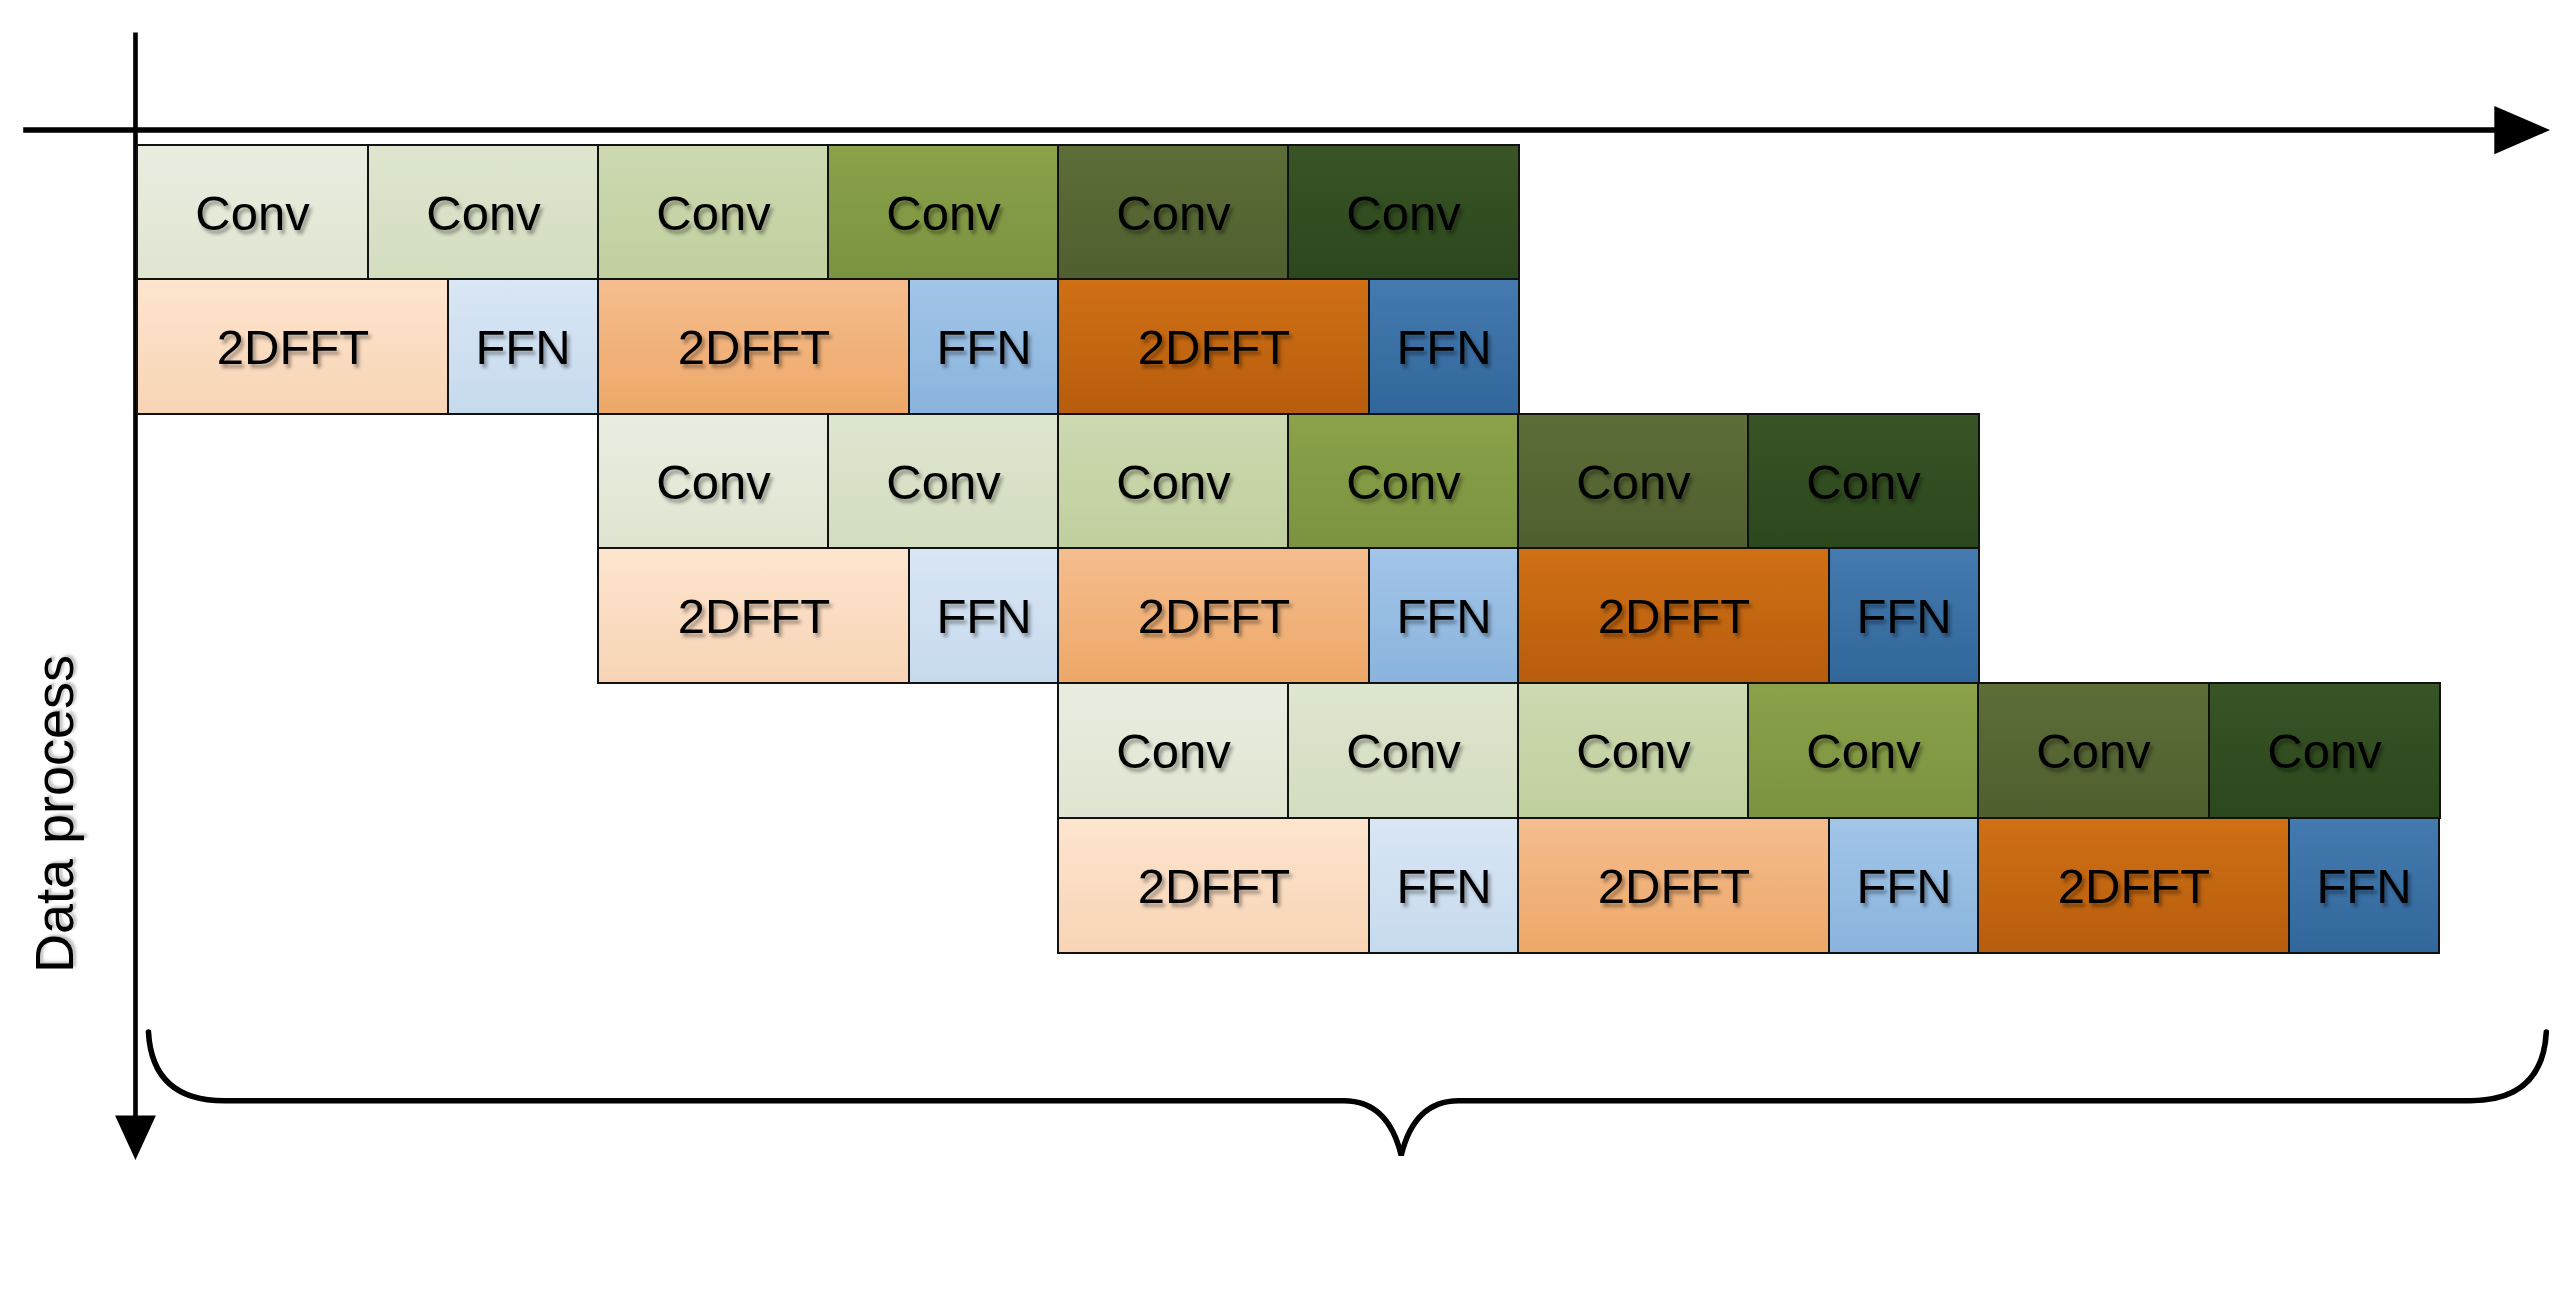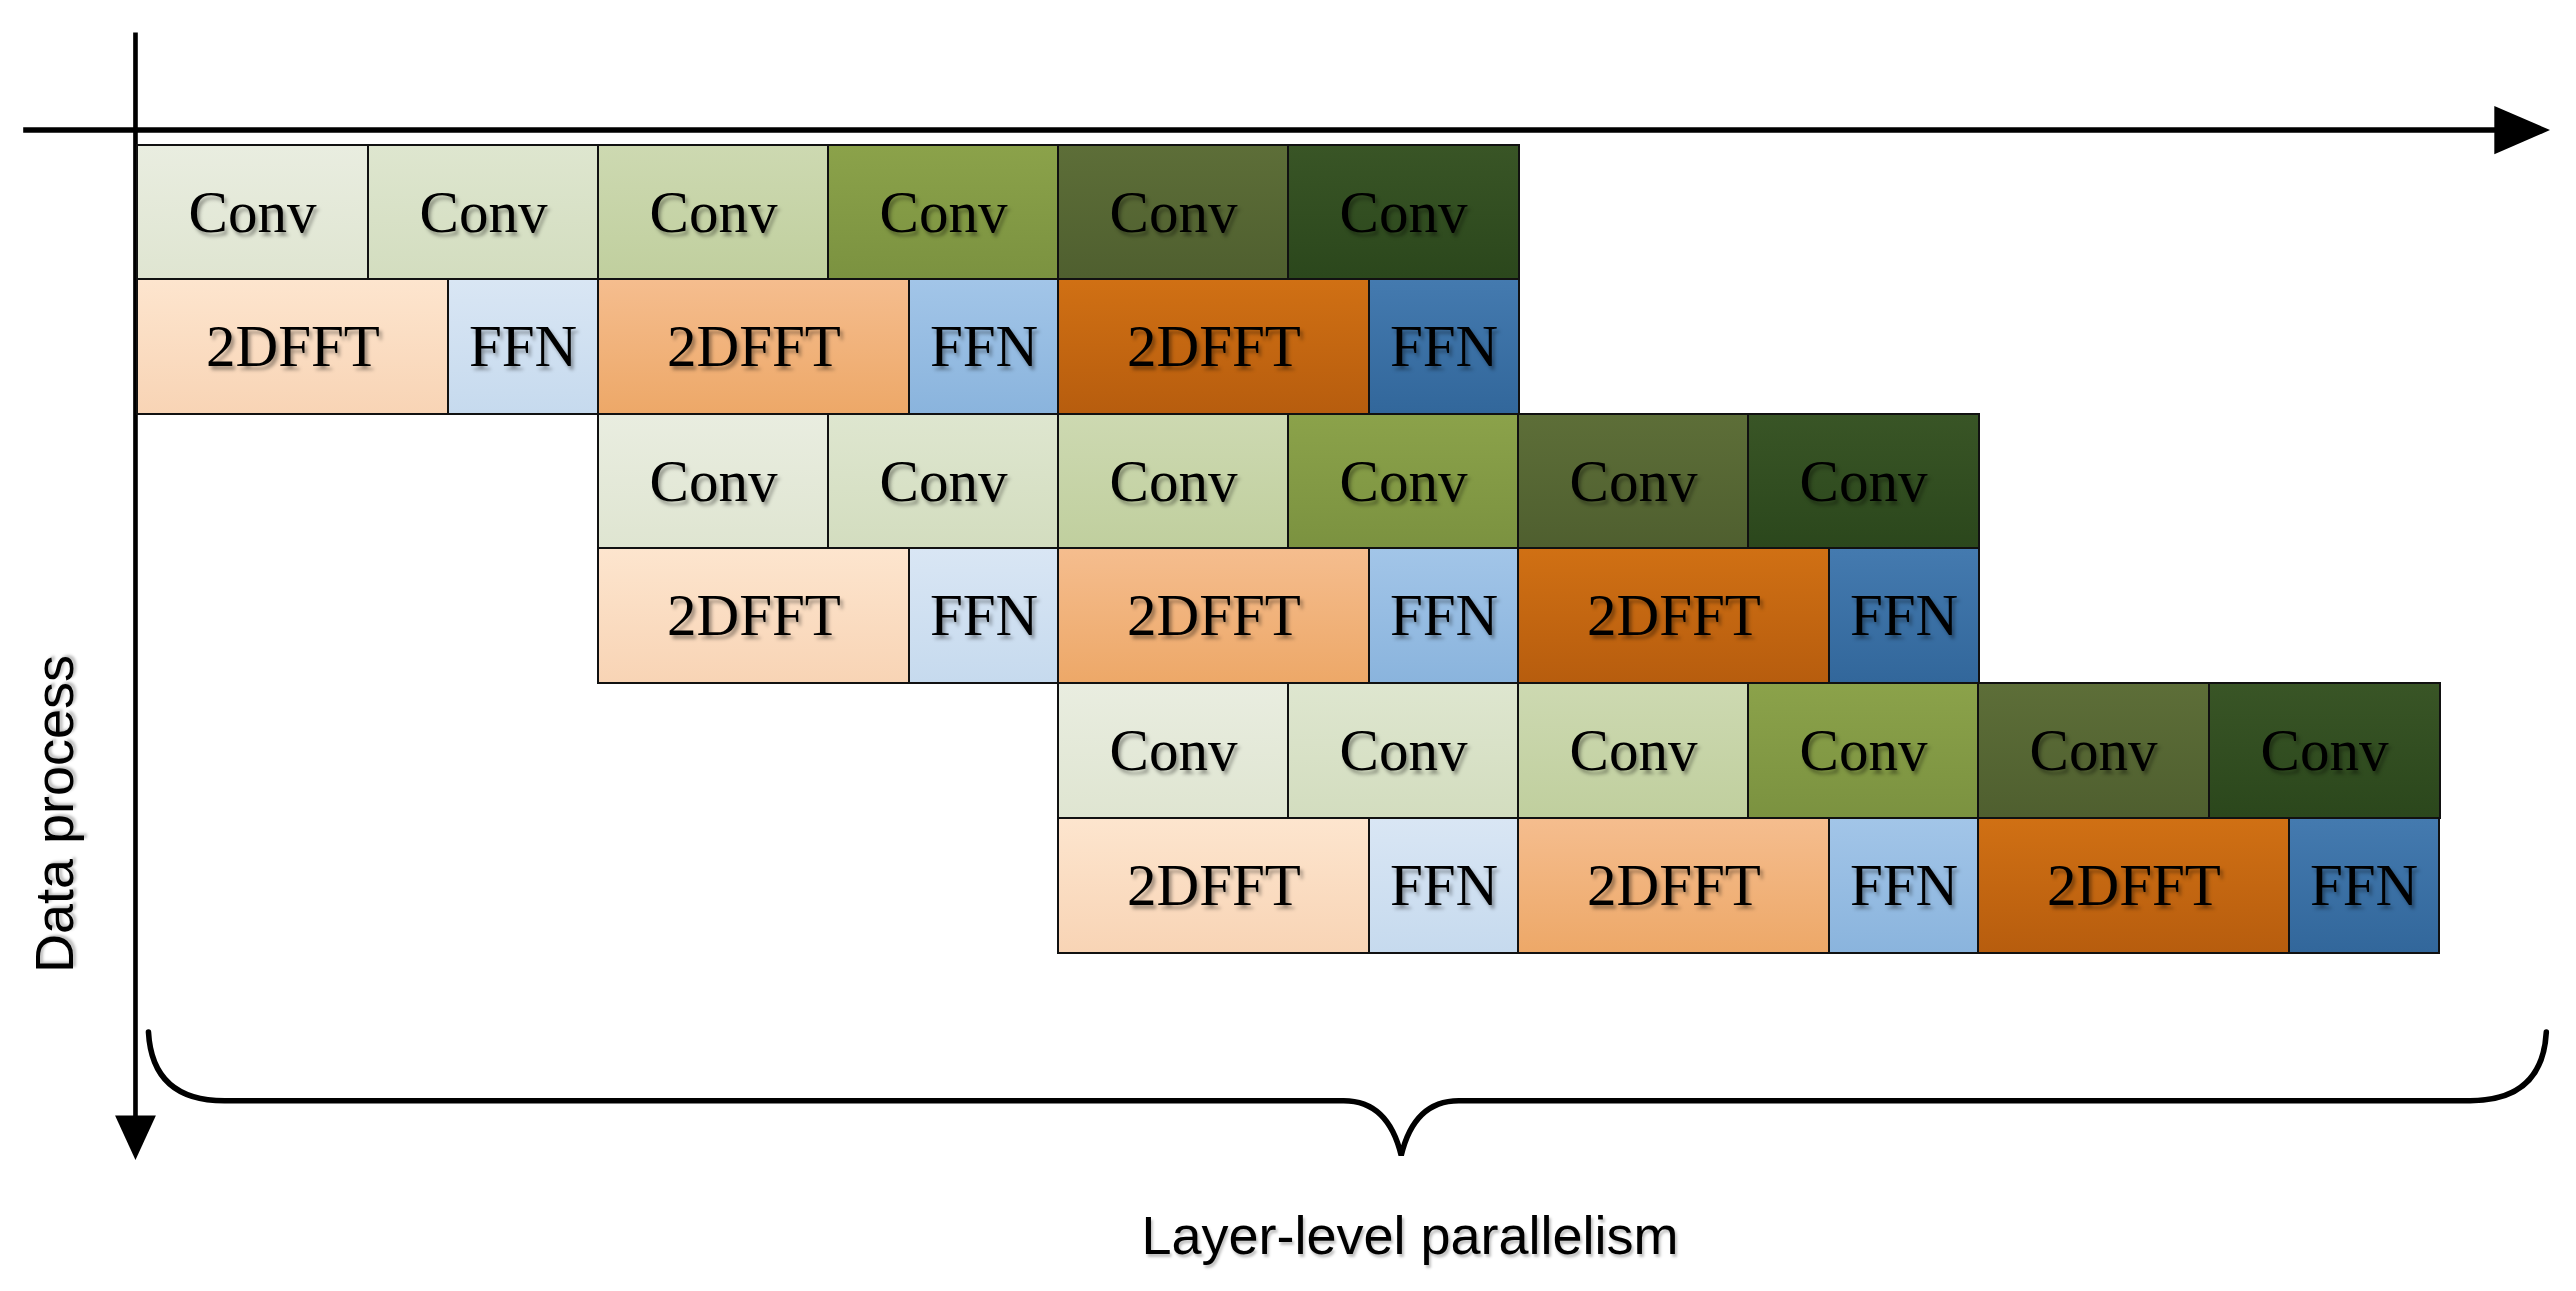--- a/index.html
+++ b/index.html
@@ -51,25 +51,24 @@
   }
   .cell {
     position: absolute;
     box-sizing: border-box;
     border: 2.8px solid #111111;
     display: flex;
     align-items: center;
     justify-content: center;
   }
   .cell-label {
-    font-size: 59px;
+    font-size: 49px;
     color: #000000;
     white-space: nowrap;
     text-shadow: 2.8px 3.7px 3.7px rgba(0,0,0,0.35);
-    font-family: Liberation Serif, serif;
   }
 </style>
 </head>
 <body>
 
 <div id="canvas">
 
   <svg id="axes-layer" viewBox="0 0 2776 1392" xmlns="http://www.w3.org/2000/svg">
 
     <line x1="25" y1="140" x2="2692" y2="140" stroke="#000000" stroke-width="6"></line>
@@ -186,16 +185,15 @@
       </div>
       <div class="cell" style="left: 1977px; top: 817px; width: 314px; height: 137px; background: linear-gradient(rgb(208, 112, 20), rgb(183, 93, 14));">
         <span class="cell-label">2DFFT</span>
       </div>
       <div class="cell" style="left: 2288px; top: 817px; width: 152px; height: 137px; background: linear-gradient(rgb(68, 122, 175), rgb(50, 103, 155));">
         <span class="cell-label">FFN</span>
       </div>
     </div>
 
   <div class="axis-label" id="y-axis-label">Data process</div>
-  <div class="axis-label" id="brace-label">Layer-level parallelism</div>
 
 </div>
 
 
 </body></html>

